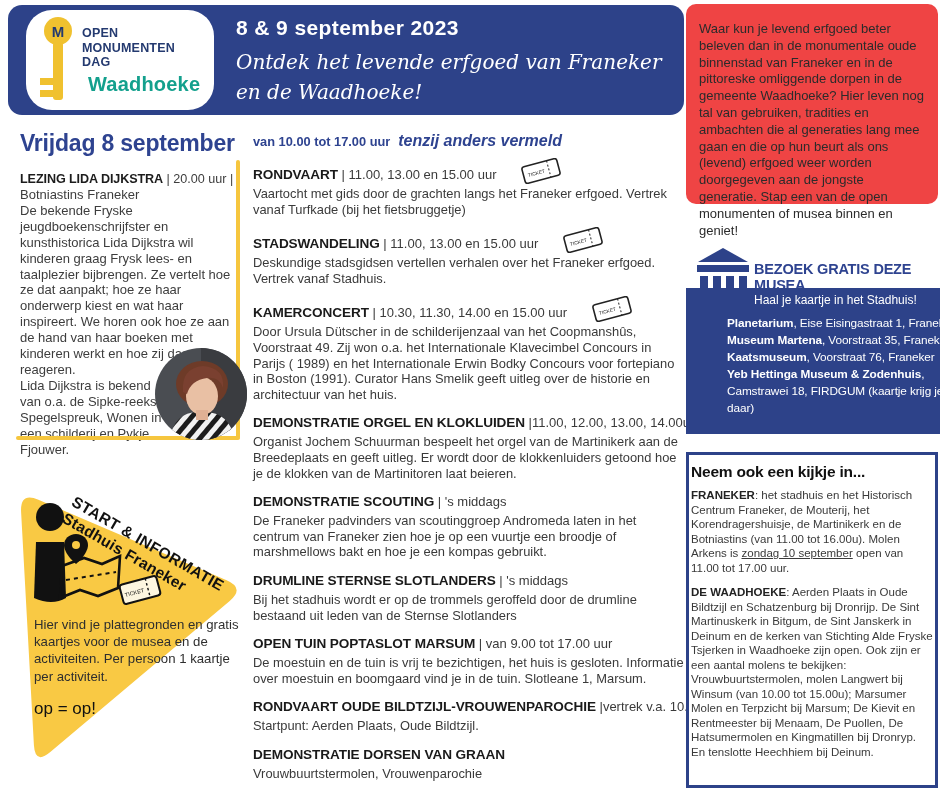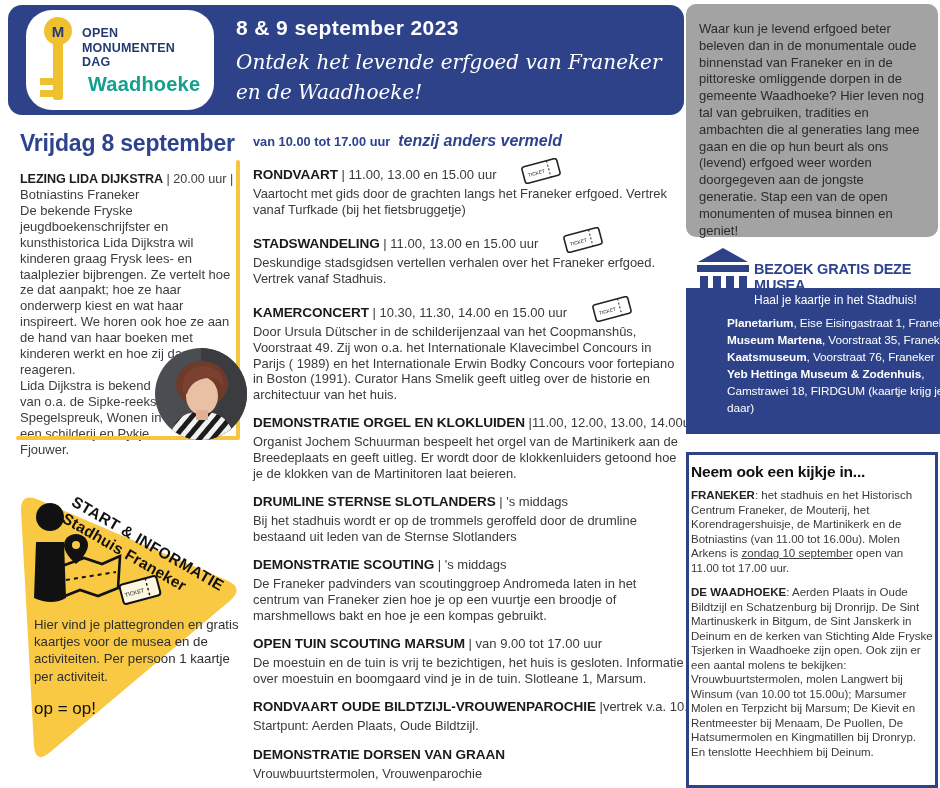--- a/index.html
+++ b/index.html
@@ -11,21 +11,21 @@
   .logo-card{position:absolute;left:18px;top:5px;width:188px;height:100px;background:#fff;border-radius:26px;}
   .key-svg{position:absolute;left:10px;top:6px;}
   .logo-text{position:absolute;left:56px;top:16px;}
   .logo-line{font-size:12.5px;font-weight:800;color:#243a70;line-height:14.5px;letter-spacing:.2px;}
   .logo-region{font-size:20px;font-weight:700;color:#13a08d;margin-top:3px;margin-left:6px;letter-spacing:.2px;}
   .banner-date{position:absolute;left:228px;top:11px;font-size:21px;font-weight:700;color:#fff;letter-spacing:.4px;}
   .banner-tagline{position:absolute;left:228px;top:42px;font-family:"DejaVu Serif","Liberation Serif",serif;
         font-style:italic;font-size:20px;color:#fff;line-height:30px;}
 
   
-  .intro-box{position:absolute;left:686px;top:4px;width:252px;height:233px;background:#a3a3a3;border-radius:10px;
+  .intro-box{position:absolute;left:686px;top:4px;width:252px;height:200px;background:#ef4444;border-radius:10px;
         padding:17px 13px;box-sizing:border-box;}
   .intro-box p{margin:0;font-size:13px;line-height:16.8px;color:#2b2b2b;font-weight:500;}
 
   
   .friday{position:absolute;left:20px;top:130px;width:216px;}
   .col-heading{font-size:23px;font-weight:800;color:#2e4390;letter-spacing:-.2px;}
   .f-titleline{margin-top:12px;white-space:nowrap;}
   .f-title{font-size:12.6px;font-weight:800;color:#1c1c1c;letter-spacing:-.1px;}
   .f-time{font-size:12.6px;color:#3d3d3d;}
   .friday p{margin:0;font-size:13px;line-height:15.9px;color:#3d3d3d;}
@@ -214,35 +214,35 @@
 
     <div class="event">
       <div class="e-titleline">
         <span class="e-title">DEMONSTRATIE  ORGEL EN KLOKLUIDEN</span><span class="e-time"> |11.00, 12.00, 13.00, 14.00u</span>
       </div>
       <p>Organist Jochem Schuurman bespeelt het orgel van de Martinikerk aan de Breedeplaats en geeft uitleg. Er wordt door de klokkenluiders getoond hoe je de klokken van de Martinitoren laat beieren.</p>
     </div>
 
     <div class="event">
       <div class="e-titleline">
+        <span class="e-title">DEMONSTRATIE SCOUTING</span><span class="e-time"> | 's middags</span>
+      </div>
+      <p>De Franeker padvinders van scoutinggroep Andromeda laten in het centrum van Franeker zien hoe je op een vuurtje een broodje of marshmellows bakt en hoe je een kompas gebruikt.</p>
+    </div>
+
+    <div class="event">
+      <div class="e-titleline">
         <span class="e-title">DRUMLINE STERNSE SLOTLANDERS</span><span class="e-time"> | 's middags</span>
       </div>
       <p>Bij het stadhuis wordt er op de trommels geroffeld door de drumline bestaand uit leden van de Sternse Slotlanders</p>
     </div>
 
     <div class="event">
       <div class="e-titleline">
-        <span class="e-title">DEMONSTRATIE SCOUTING</span><span class="e-time"> | 's middags</span>
-      </div>
-      <p>De Franeker padvinders van scoutinggroep Andromeda laten in het centrum van Franeker zien hoe je op een vuurtje een broodje of marshmellows bakt en hoe je een kompas gebruikt.</p>
-    </div>
-
-    <div class="event">
-      <div class="e-titleline">
-        <span class="e-title">OPEN TUIN SCOUTING MARSUM</span><span class="e-time"> | van 9.00 tot 17.00 uur</span>
+        <span class="e-title">OPEN TUIN POPTASLOT MARSUM</span><span class="e-time"> | van 9.00 tot 17.00 uur</span>
       </div>
       <p>De moestuin en de tuin is vrij te bezichtigen, het huis is gesloten. Informatie over moestuin en boomgaard vind je in de tuin. Slotleane 1, Marsum.</p>
     </div>
 
     <div class="event">
       <div class="e-titleline">
         <span class="e-title">RONDVAART OUDE BILDTZIJL-VROUWENPAROCHIE</span><span class="e-time"> |vertrek v.a. 10.00u</span>
       </div>
       <p>Startpunt: Aerden Plaats, Oude Bildtzijl.</p>
     </div>

